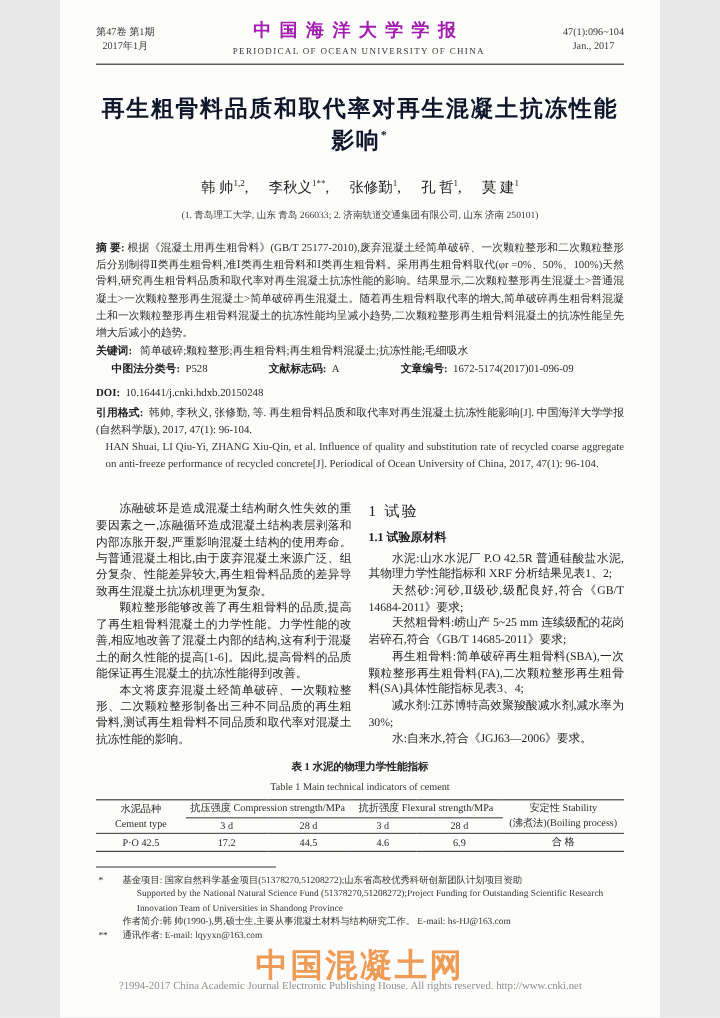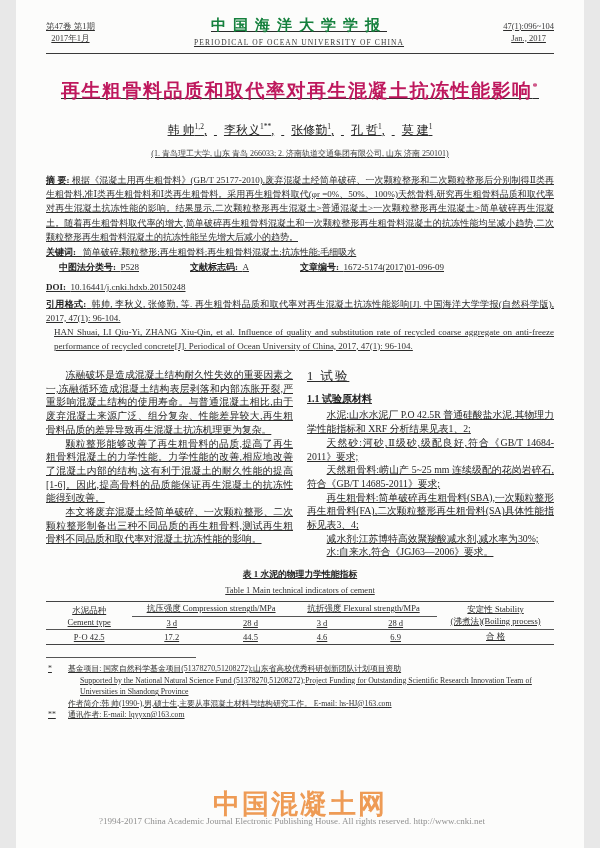--- a/index.html
+++ b/index.html
@@ -1,50 +1,49 @@
 <!DOCTYPE html>
 <html><head>
 <meta charset="utf-8">
 <style>
   * { margin:0; padding:0; box-sizing:border-box; }
   html,body { background:#e8e8e8; }
   .page {
-    position:relative; width:568px; height:848px; margin:0 auto;
+    position:relative; width:500px; height:848px; margin:0 auto;
     background:#fcfcfb; color:#2b2b2b; overflow:hidden;
     font-family:"Liberation Serif","DejaVu Serif",serif;
     padding:16px 30px 0 30px;
-    text-decoration:underline;
   }
   
   .jheader { display:flex; justify-content:space-between; align-items:center;
     border-bottom:1.2px solid #3a3a3a; padding-bottom:6px; }
   .jheader .hl { font-size:8.5px; line-height:12px; color:#3b3b3b; text-align:center; }
   .jheader .hc { text-align:center; }
-  .jheader .hc .cn { font-size:15px; font-weight:bold; letter-spacing:7px; color:#15803d; }
+  .jheader .hc .cn { font-size:15px; font-weight:bold; letter-spacing:7px; color:#a21caf; }
   .jheader .hc .en { font-size:7.5px; letter-spacing:1.1px; margin-top:3px; color:#3b3b3b; }
   .jheader .hr { font-size:8.5px; line-height:12px; color:#3b3b3b; text-align:center; }
   
   .title { text-align:center; margin-top:24px; font-size:19px; font-weight:bold;
-    letter-spacing:1.5px; color:#be185d; }
+    letter-spacing:1.5px; color:#0f172a; }
   .title sup { font-size:10px; }
   .authors { text-align:center; margin-top:18px; font-size:12px; color:#222; }
   .authors .au { margin:0 7px; }
   .authors sup { font-size:7.5px; }
   .affil { text-align:center; margin-top:9px; font-size:8px; color:#3b3b3b; }
   
   .absblock { margin-top:14px; font-size:9px; line-height:14.2px; text-align:justify; color:#2f2f2f; }
   .lbl { font-weight:bold; color:#1f1f1f; }
   .kwline { margin-top:1px; font-size:9px; line-height:14px; }
   .metaline { margin-top:2px; font-size:9px; display:flex; }
   .metaline .mpair { margin-right:38px; white-space:nowrap;margin-left:13px; }
   .doiline { margin-top:8px; font-size:9px; }
   .citeblock { margin-top:6px; font-size:9px; line-height:13.5px; text-align:justify; }
   .citeen { padding-left:8px; margin-top:1px; font-size:9px; line-height:13.5px; text-align:justify; color:#333; }
   
-  .cols { display:flex; gap:14px; margin-top:15px; }
+  .cols { display:flex; gap:14px; margin-top:25px; }
   .col { width:263px; font-size:9.8px; line-height:13.7px; text-align:justify; color:#262626; }
   .col p { text-indent:2em; }
   .sec-h1 { font-size:12.5px; margin:2px 0 8px 0; color:#1d1d1d; letter-spacing:2px; }
   .sec-h2 { font-size:10px; font-weight:bold; margin:0 0 3px 0; color:#1d1d1d; }
   
   .tblcap { text-align:center; margin-top:10px; font-size:8.8px; font-weight:bold; color:#222; }
   .tblcapen { text-align:center; margin-top:4px; font-size:8.5px; font-weight:normal; color:#333; }
   table.t1 { width:100%; border-collapse:collapse; margin-top:6px; font-size:8.5px; color:#2b2b2b; }
   table.t1 { border-top:1.4px solid #444; border-bottom:1.4px solid #444; }
   table.t1 td, table.t1 th { font-weight:normal; text-align:center; padding:1px 2px; }

